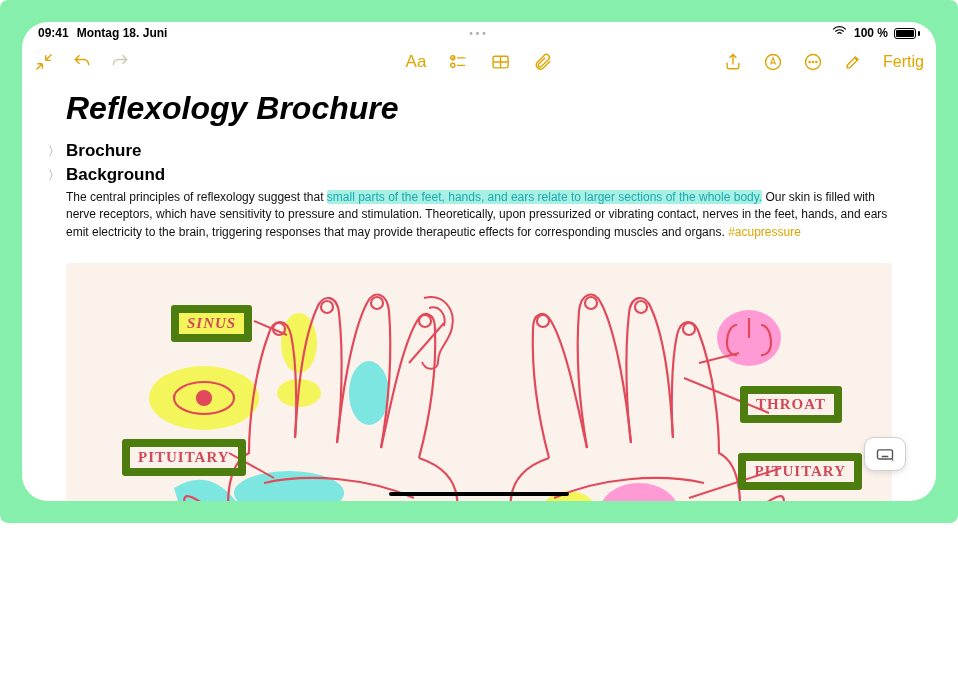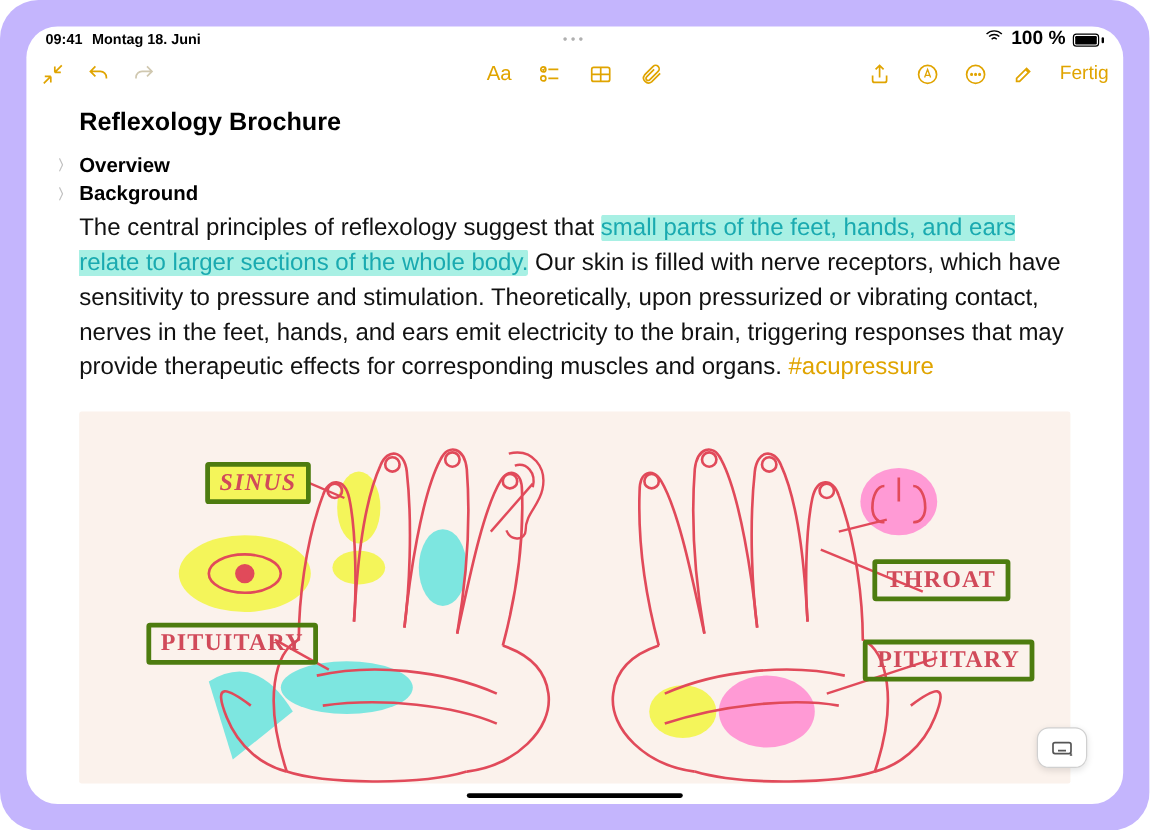--- a/index.html
+++ b/index.html
@@ -5,23 +5,23 @@
     * { margin: 0; padding: 0; box-sizing: border-box; }
     body {
       font-family: -apple-system, BlinkMacSystemFont, "Helvetica Neue", sans-serif;
       background: #fff;
       width: 958px;
       height: 692px;
       position: relative;
     }
     .device-frame {
       width: 958px;
-      height: 692px;
-      background: #c4b5fd;
-      border-radius: 32px;
+      height: 523px;
+      background: #86efac;
+      border-radius: 8px;
       padding: 22px;
       position: relative;
     }
     .screen {
       width: 100%;
       height: 100%;
       background: #fff;
       border-radius: 26px;
       overflow: hidden;
       position: relative;
@@ -31,21 +31,21 @@
       display: flex;
       align-items: center;
       justify-content: space-between;
       padding: 0 16px;
       font-size: 12px;
       font-weight: 600;
       color: #000;
       position: relative;
     }
     .status-left { display: flex; gap: 8px; align-items: center; }
-    .status-right { display: flex; gap: 6px; align-items: center; font-size: 16px;}
+    .status-right { display: flex; gap: 6px; align-items: center; font-size: 12px;}
     .pip-dots {
       position: absolute;
       left: 50%;
       transform: translateX(-50%);
       letter-spacing: 3px;
       color: #b0b0b0;
       font-size: 10px;
     }
     .toolbar {
       height: 36px;
@@ -71,41 +71,42 @@
       font-weight: 400;
       cursor:pointer;
       text-align:center;
     }
     .note-body {
       padding: 10px 44px 0 44px;
       height: calc(100% - 58px);
       overflow: hidden;
     }
     .note-title {
-      font-size: 21px;
+      font-size: 32px;
       font-weight: 700;
       margin-bottom: 14px;
+      font-style: italic;
     }
     .outline-row {
       display:flex;
       align-items:center;
       gap: 4px;
       font-size: 17px;
       font-weight: 700;
       margin-bottom: 4px;
       position:relative;
     }
     .chevron {
       position:absolute;
       left:-18px;
       color:#c0c0c0;
       font-size:12px;
     }
     .body-text {
-      font-size: 20px;
+      font-size: 12px;
       line-height: 1.45;
       margin-top: 4px;
       color:#111;
     }
     .highlight {
       background: #a8f0e4;
       color: #1aaab0;
       border-radius: 2px;
     }
     .hashtag { color: #e0a400; }
@@ -114,25 +115,25 @@
       width: calc(100% + 0px);
       height: 310px;
       background: #fbf2ec;
       border-radius: 2px;
       position:relative;
       overflow:hidden;
     }
     .sketch-label {
       position:absolute;
       font-family: "Comic Sans MS", cursive;
-      font-size: 20px;
+      font-size: 15px;
       font-weight: 600;
       color: #d14a5a;
       padding: 2px 8px;
-      border: 4px solid #4d7c0f;
+      border: 8px solid #4d7c0f;
       border-radius: 3px;
       letter-spacing: 1px;
     }
     .home-indicator {
       position:absolute;
       bottom: 5px;
       left:50%;
       transform:translateX(-50%);
       width: 180px;
       height: 4px;
@@ -263,21 +264,21 @@
         </span>
         <span class="done-btn">Fertig</span>
       </div>
     </div>
 
     <div class="note-body">
       <div class="note-title">Reflexology Brochure</div>
 
       <div class="outline-row">
         <span class="chevron">〉</span>
-        <span>Overview</span>
+        <span>Brochure</span>
       </div>
       <div class="outline-row">
         <span class="chevron">〉</span>
         <span>Background</span>
       </div>
 
       <p class="body-text">
         <span>The central principles of reflexology suggest that </span><span class="highlight">small parts of the feet, hands, and ears relate to larger sections of the whole body.</span><span> Our skin is filled with nerve receptors, which have sensitivity to pressure and stimulation. Theoretically, upon pressurized or vibrating contact, nerves in the feet, hands, and ears emit electricity to the brain, triggering responses that may provide therapeutic effects for corresponding muscles and organs. </span><span class="hashtag">#acupressure</span>
       </p>
 

